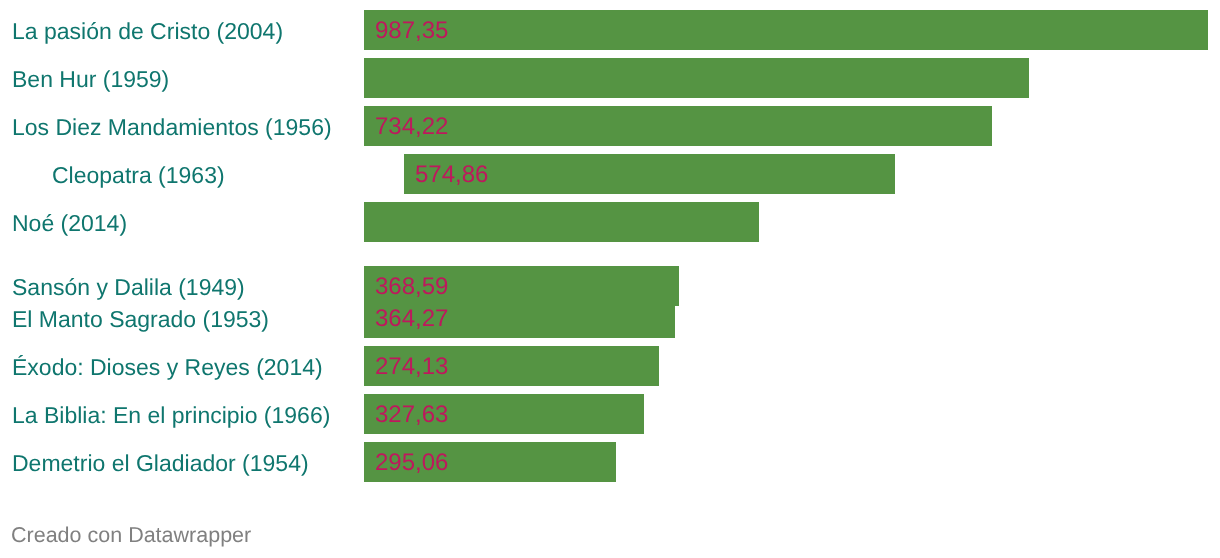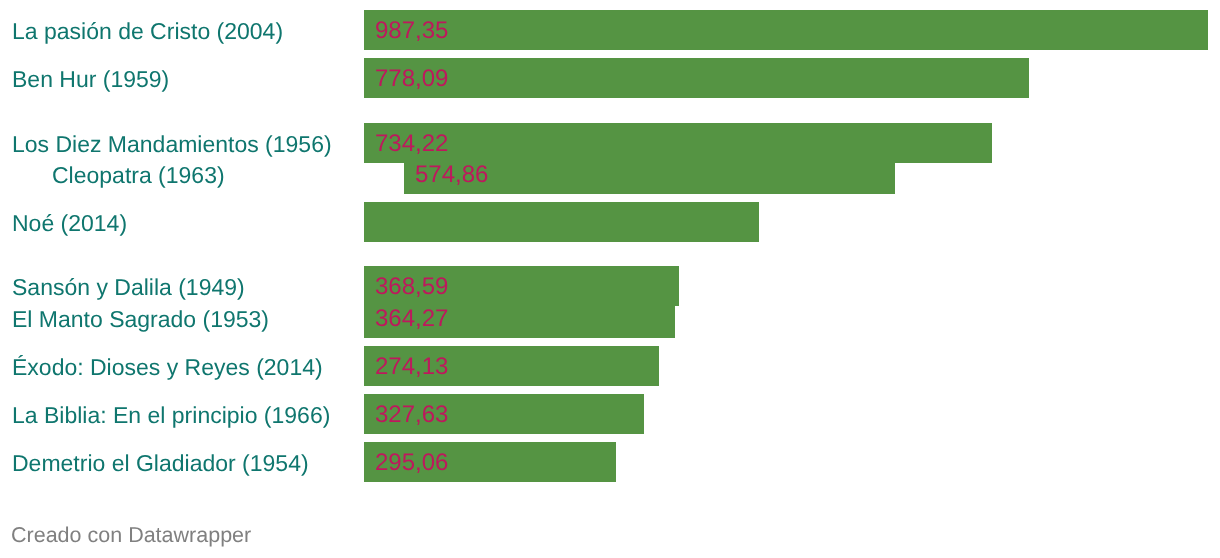--- a/index.html
+++ b/index.html
@@ -78,23 +78,22 @@
 <div class="chart">
   <div class="plot" id="plot">
       <div class="bar-row" style="top: 10px;">
         <div class="category-label">La pasión de Cristo (2004)</div>
         <div class="bar" style="width: 844px; background: rgb(85, 148, 67);"></div>
         <div class="value-label">987,35</div>
       </div>
       <div class="bar-row" style="top: 58px;">
         <div class="category-label">Ben Hur (1959)</div>
         <div class="bar" style="width: 665.122px; background: rgb(85, 148, 67);"></div>
-        <div class="value-label">778,09</div>
       </div>
-      <div class="bar-row" style="top: 123px; border-radius: 8px;">
+      <div class="bar-row" style="top: 106px; border-radius: 8px;">
         <div class="category-label">Los Diez Mandamientos (1956)</div>
         <div class="bar" style="width: 627.621px; background: rgb(85, 148, 67);"></div>
         <div class="value-label">734,22</div>
       </div>
       <div class="bar-row" style="top: 154px; margin-left: 40px;">
         <div class="category-label">Cleopatra (1963)</div>
         <div class="bar" style="width: 491.398px; background: rgb(85, 148, 67);"></div>
         <div class="value-label">574,86</div>
       </div>
       <div class="bar-row" style="top: 202px;">

